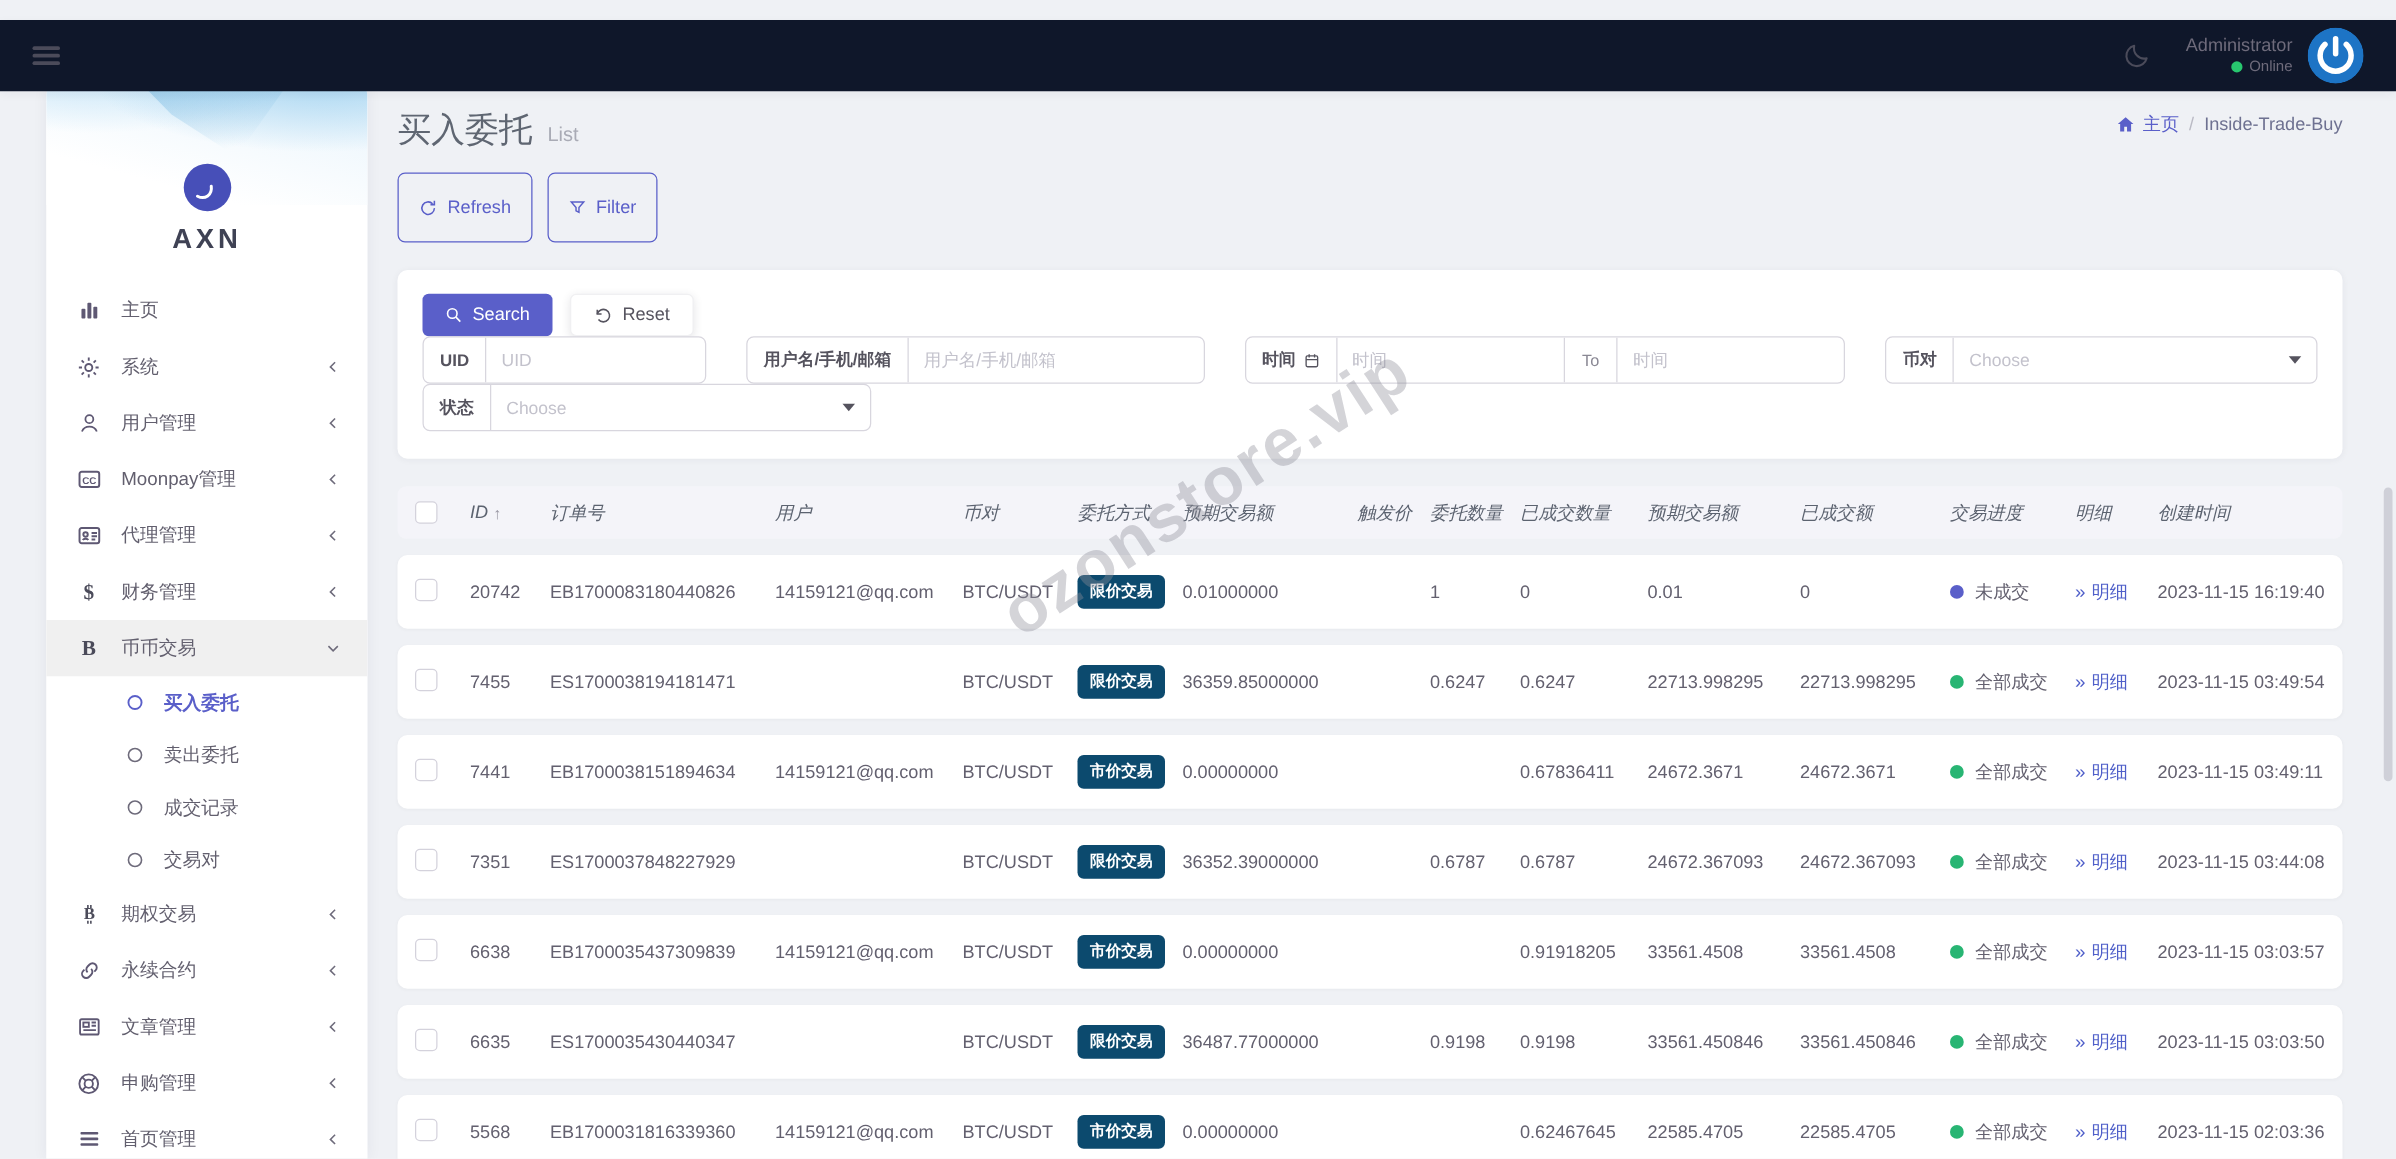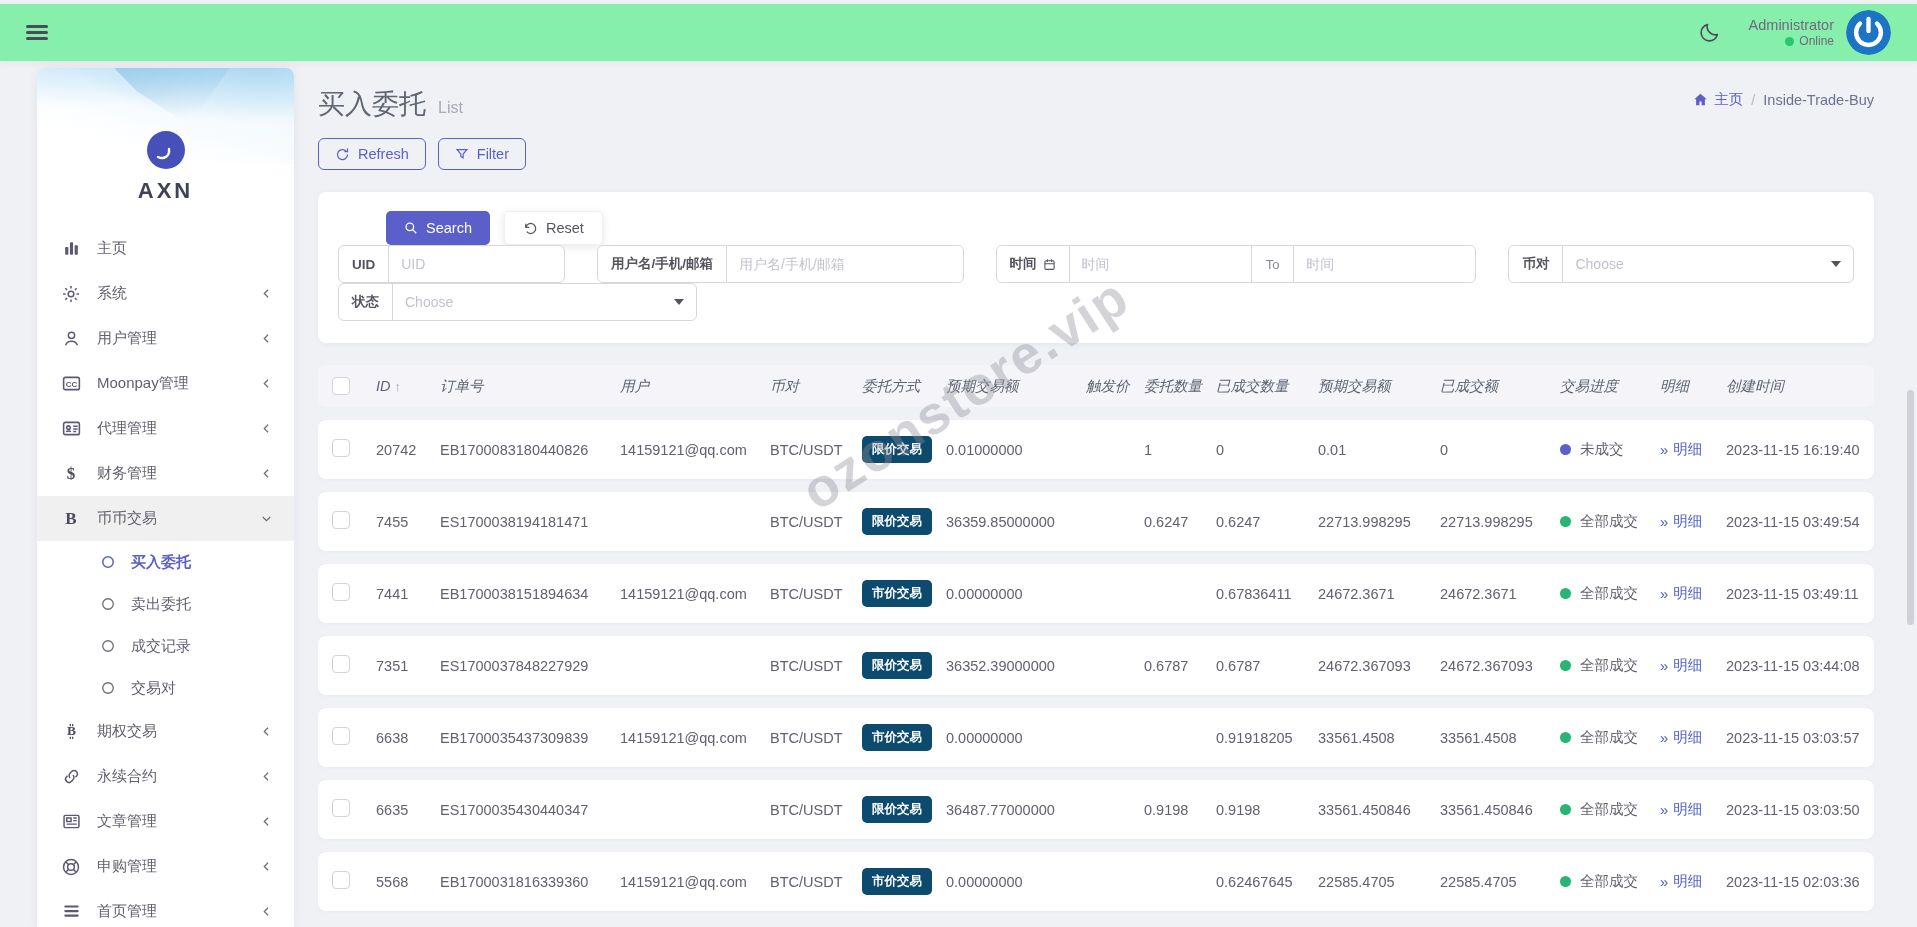--- a/index.html
+++ b/index.html
@@ -5,22 +5,22 @@
   * { margin:0; padding:0; box-sizing:border-box; }
   html,body { width:1917px; height:927px; overflow:hidden; }
   body {
     font-family:"Liberation Sans","DejaVu Sans",sans-serif;
     background:#eff1f5; color:#5e5873; position:relative;
   }
   svg { display:block; }
 
   
   .navbar {
-    position:absolute; top:4px; left:0; right:0; height:57px;
-    background:#86efac; display:flex; align-items:center;
+    position:absolute; top:16px; left:0; right:0; height:57px;
+    background:#0f172a; display:flex; align-items:center;
     padding:0 26px; box-shadow:0 2px 8px rgba(40,40,60,.05); z-index:20;
   }
   .hamburger { width:22px; cursor:pointer; }
   .hamburger span { display:block; height:2.6px; background:#4b4b5a; border-radius:2px; margin:3.6px 0; }
   .nav-right { margin-left:auto; display:flex; align-items:center; gap:28px; }
   .moon { color:#4b4b5a; cursor:pointer; }
   .user-block { display:flex; align-items:center; gap:12px; cursor:pointer; }
   .user-meta { text-align:right; line-height:1.25; }
   .user-name { font-size:14.5px; color:#6e6b7b; }
   .user-status { font-size:12px; color:#6e6b7b; display:flex; align-items:center; justify-content:flex-end; gap:5px; }
@@ -73,40 +73,40 @@
   .page-title-wrap { display:flex; align-items:baseline; gap:12px; padding-top:18px; }
   .page-title { font-size:27px; color:#5f6672; font-weight:500; }
   .page-subtitle { font-size:16px; color:#a9abb5; }
   .breadcrumb { margin-left:auto; padding-top:22px; display:flex; align-items:center; gap:8px; font-size:14.5px; }
   .crumb-home { color:#5a5fc9; display:flex; align-items:center; gap:6px; cursor:pointer; text-decoration:none; }
   .crumb-sep { color:#b9b9c3; }
   .crumb-current { color:#6e7191; }
 
   .action-row { margin-top:16px; display:flex; gap:12px; }
   .btn-outline {
-    display:flex; align-items:center; gap:8px; padding:7px 16px;
+    display:flex; align-items:center; gap:8px; padding:19px 16px;
     border:1px solid #5a5fc9; color:#5a5fc9; background:transparent;
     border-radius:6px; font-size:14.5px; cursor:pointer; font-family:inherit;
   }
 
   .filter-card {
     margin-top:22px; background:#fff; border-radius:8px; padding:19px 20px 22px;
     box-shadow:0 1px 6px rgba(40,40,60,.05);
   }
   .btn-solid {
     display:flex; align-items:center; gap:8px; padding:8px 18px;
     background:#5a5fc9; color:#fff; border:none; border-radius:5px;
     font-size:14.5px; cursor:pointer; font-family:inherit;
   }
   .btn-plain {
     display:flex; align-items:center; gap:8px; padding:8px 18px;
     background:#fff; color:#56545f; border:1px solid #f0f0f2; border-radius:5px;
     font-size:14.5px; cursor:pointer; font-family:inherit; box-shadow:0 2px 8px rgba(40,40,60,.12);
   }
-  .filter-buttons { display:flex; gap:14px;margin-left:48px; }
+  .filter-buttons { display:flex; gap:14px; }
   .filter-row { display:flex; gap:32px; }
   .input-group {
     display:flex; align-items:stretch; border:1px solid #d8d6de; border-radius:6px;
     height:38px; background:#fff; overflow:hidden;
   }
   .ig-label {
     display:flex; align-items:center; gap:6px; padding:0 13px;
     border-right:1px solid #d8d6de; font-size:13.5px; font-weight:bold; color:#55535e;
     white-space:nowrap;
   }

